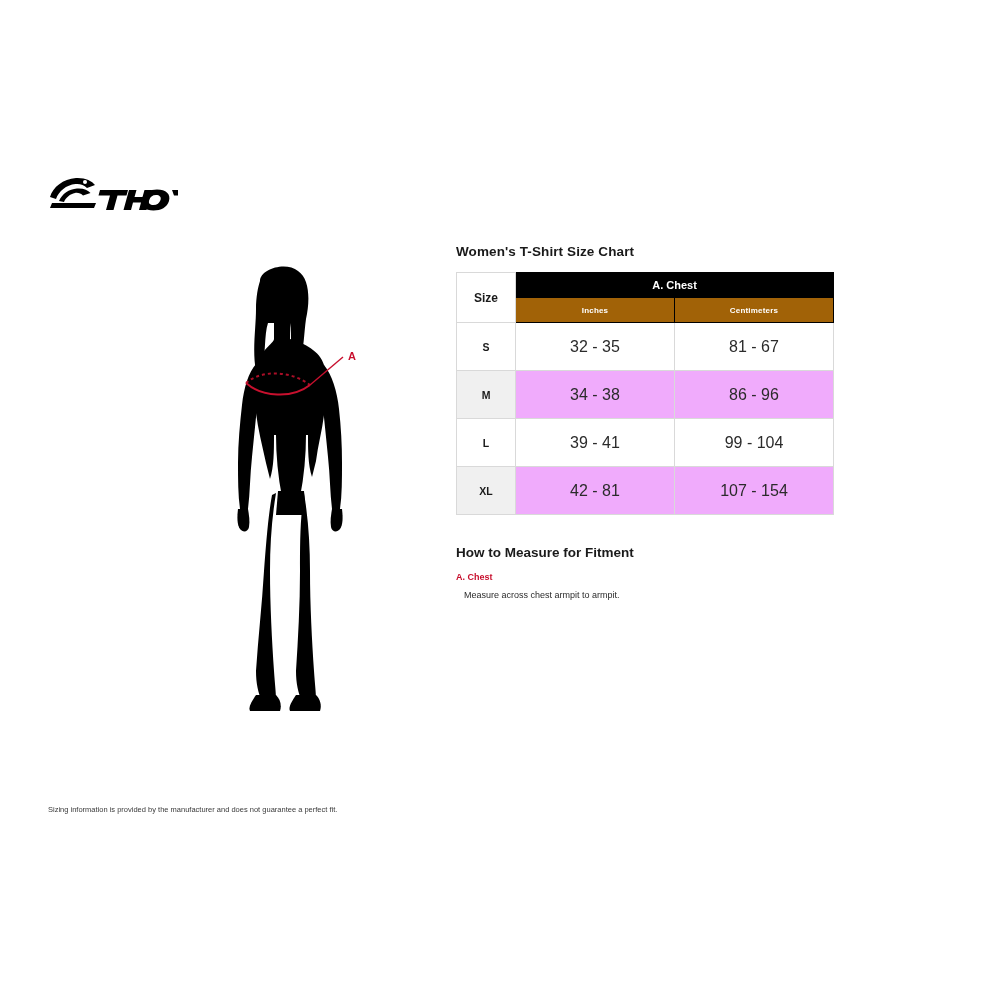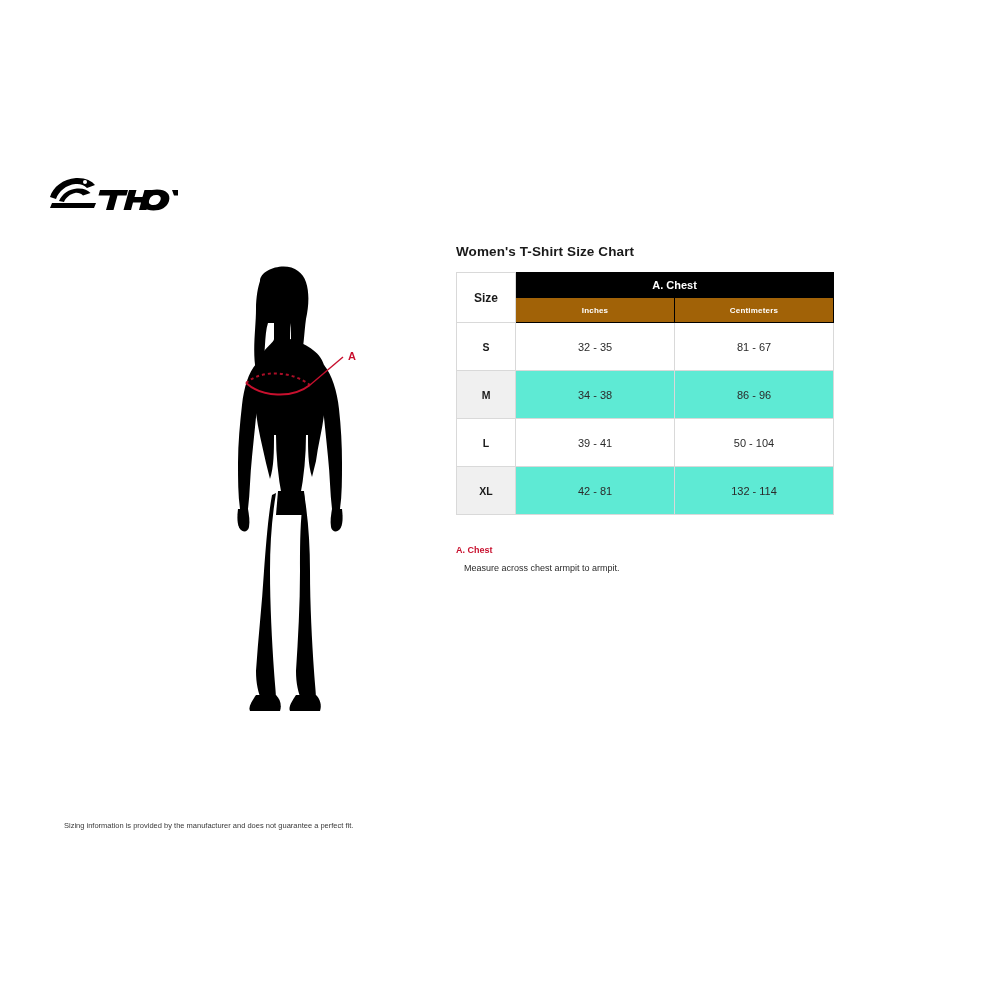--- a/index.html
+++ b/index.html
@@ -86,26 +86,26 @@
     border-color: #000000 !important;
     letter-spacing: 0.2px;
   }
   .row-size {
     font-size: 10.5px;
     font-weight: bold !important;
     height: 45px;
     background: #ffffff;
   }
   .cell-val {
-    font-size: 11px;
+    font-size: 16px;
     height: 45px;
     color: #2b2b2b;
   }
   .row-white td { background: #ffffff; }
-  .row-grey td { background: #5eead4; }
+  .row-grey td { background: #f0abfc; }
   .row-grey .row-size { background: #f0f0f0; }
 
   
   .howto {
     position: absolute;
     left: 456px;
     top: 545px;
     width: 380px;
   }
   .howto-title {
@@ -129,21 +129,21 @@
   
   .footer {
     position: absolute;
     left: 48px;
     top: 805px;
     width: 420px;
     font-size: 7.5px;
     line-height: 1.45;
     color: #3a3a3a;
   }
-  .footer p { margin: 16px; }
+  .footer p { margin: 0; }
 </style>
 </head>
 <body>
 
 <div class="logo">
   <svg viewBox="0 0 260 80" width="130" height="40" aria-hidden="true">
     <g fill="#000000">
 
       <path d="M4 44 C10 24 30 8 56 6 C74 5 88 12 94 20 L78 26 C72 20 64 17 55 18 C36 20 22 32 16 48 Z"></path>
       <path d="M22 52 C28 38 42 28 58 27 C70 26 80 30 85 36 L70 41 C66 37 60 35 54 36 C44 38 36 45 32 54 Z"></path>
@@ -215,32 +215,33 @@
         <td class="cell-val">81 - 67</td>
       </tr>
       <tr class="row-grey">
         <td class="row-size">M</td>
         <td class="cell-val">34 - 38</td>
         <td class="cell-val">86 - 96</td>
       </tr>
       <tr class="row-white">
         <td class="row-size">L</td>
         <td class="cell-val">39 - 41</td>
-        <td class="cell-val">50 - 104</td>
+        <td class="cell-val">99 - 104</td>
       </tr>
       <tr class="row-grey">
         <td class="row-size">XL</td>
         <td class="cell-val">42 - 81</td>
-        <td class="cell-val">132 - 114</td>
+        <td class="cell-val">107 - 154</td>
       </tr>
     </tbody>
   </table>
 </div>
 
 <div class="howto">
+  <div class="howto-title">How to Measure for Fitment</div>
   <div>
     <div class="howto-label">A. Chest</div>
     <div class="howto-text">Measure across chest armpit to armpit.</div>
   </div>
 </div>
 
 <div class="footer">
   <p>Sizing information is provided by the manufacturer and does not guarantee a perfect fit.</p>
 </div>
 

